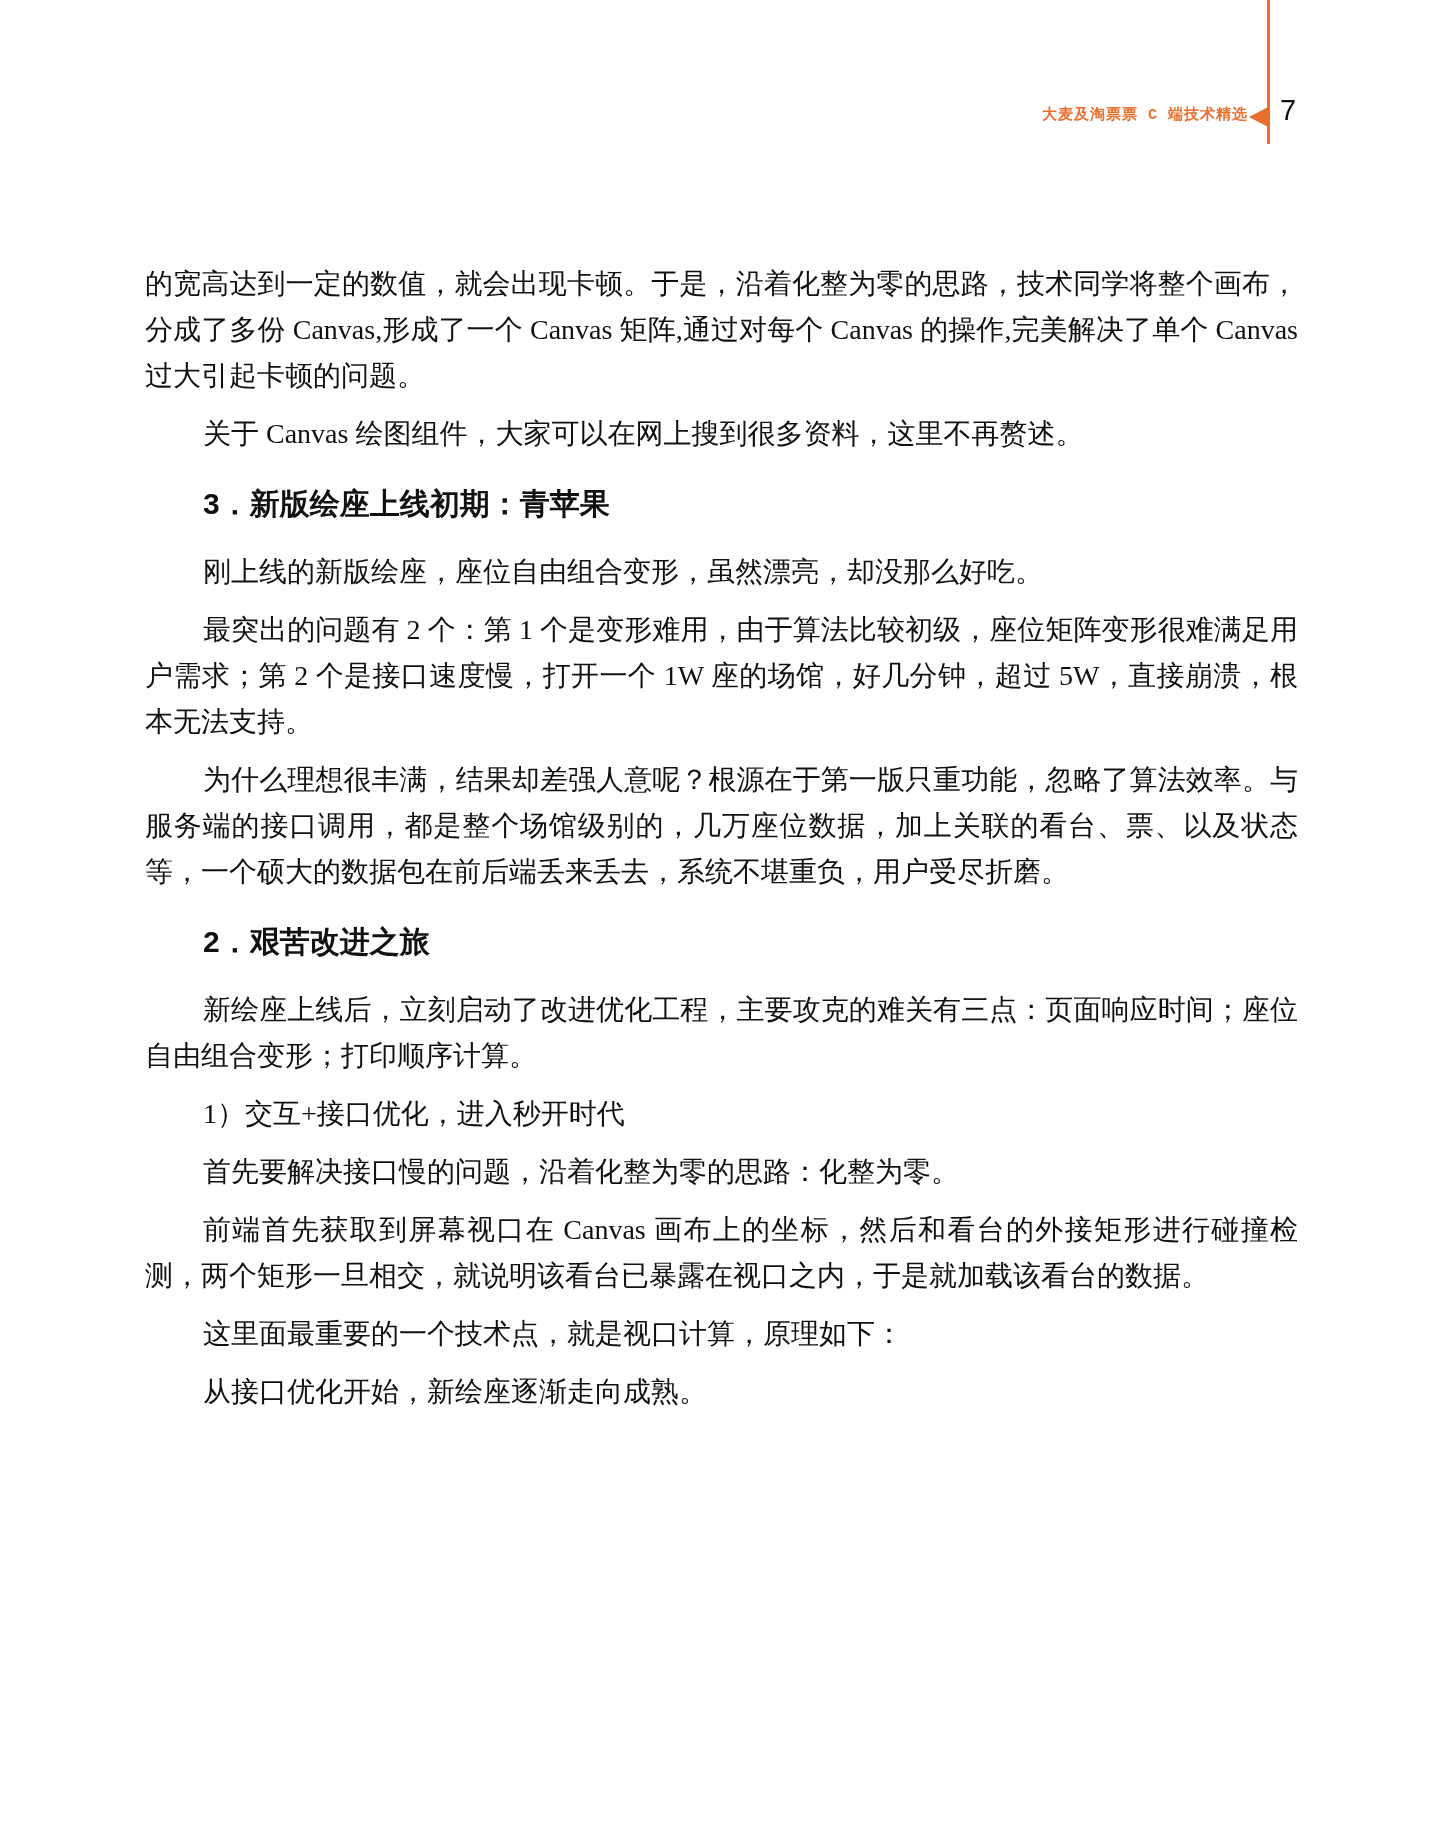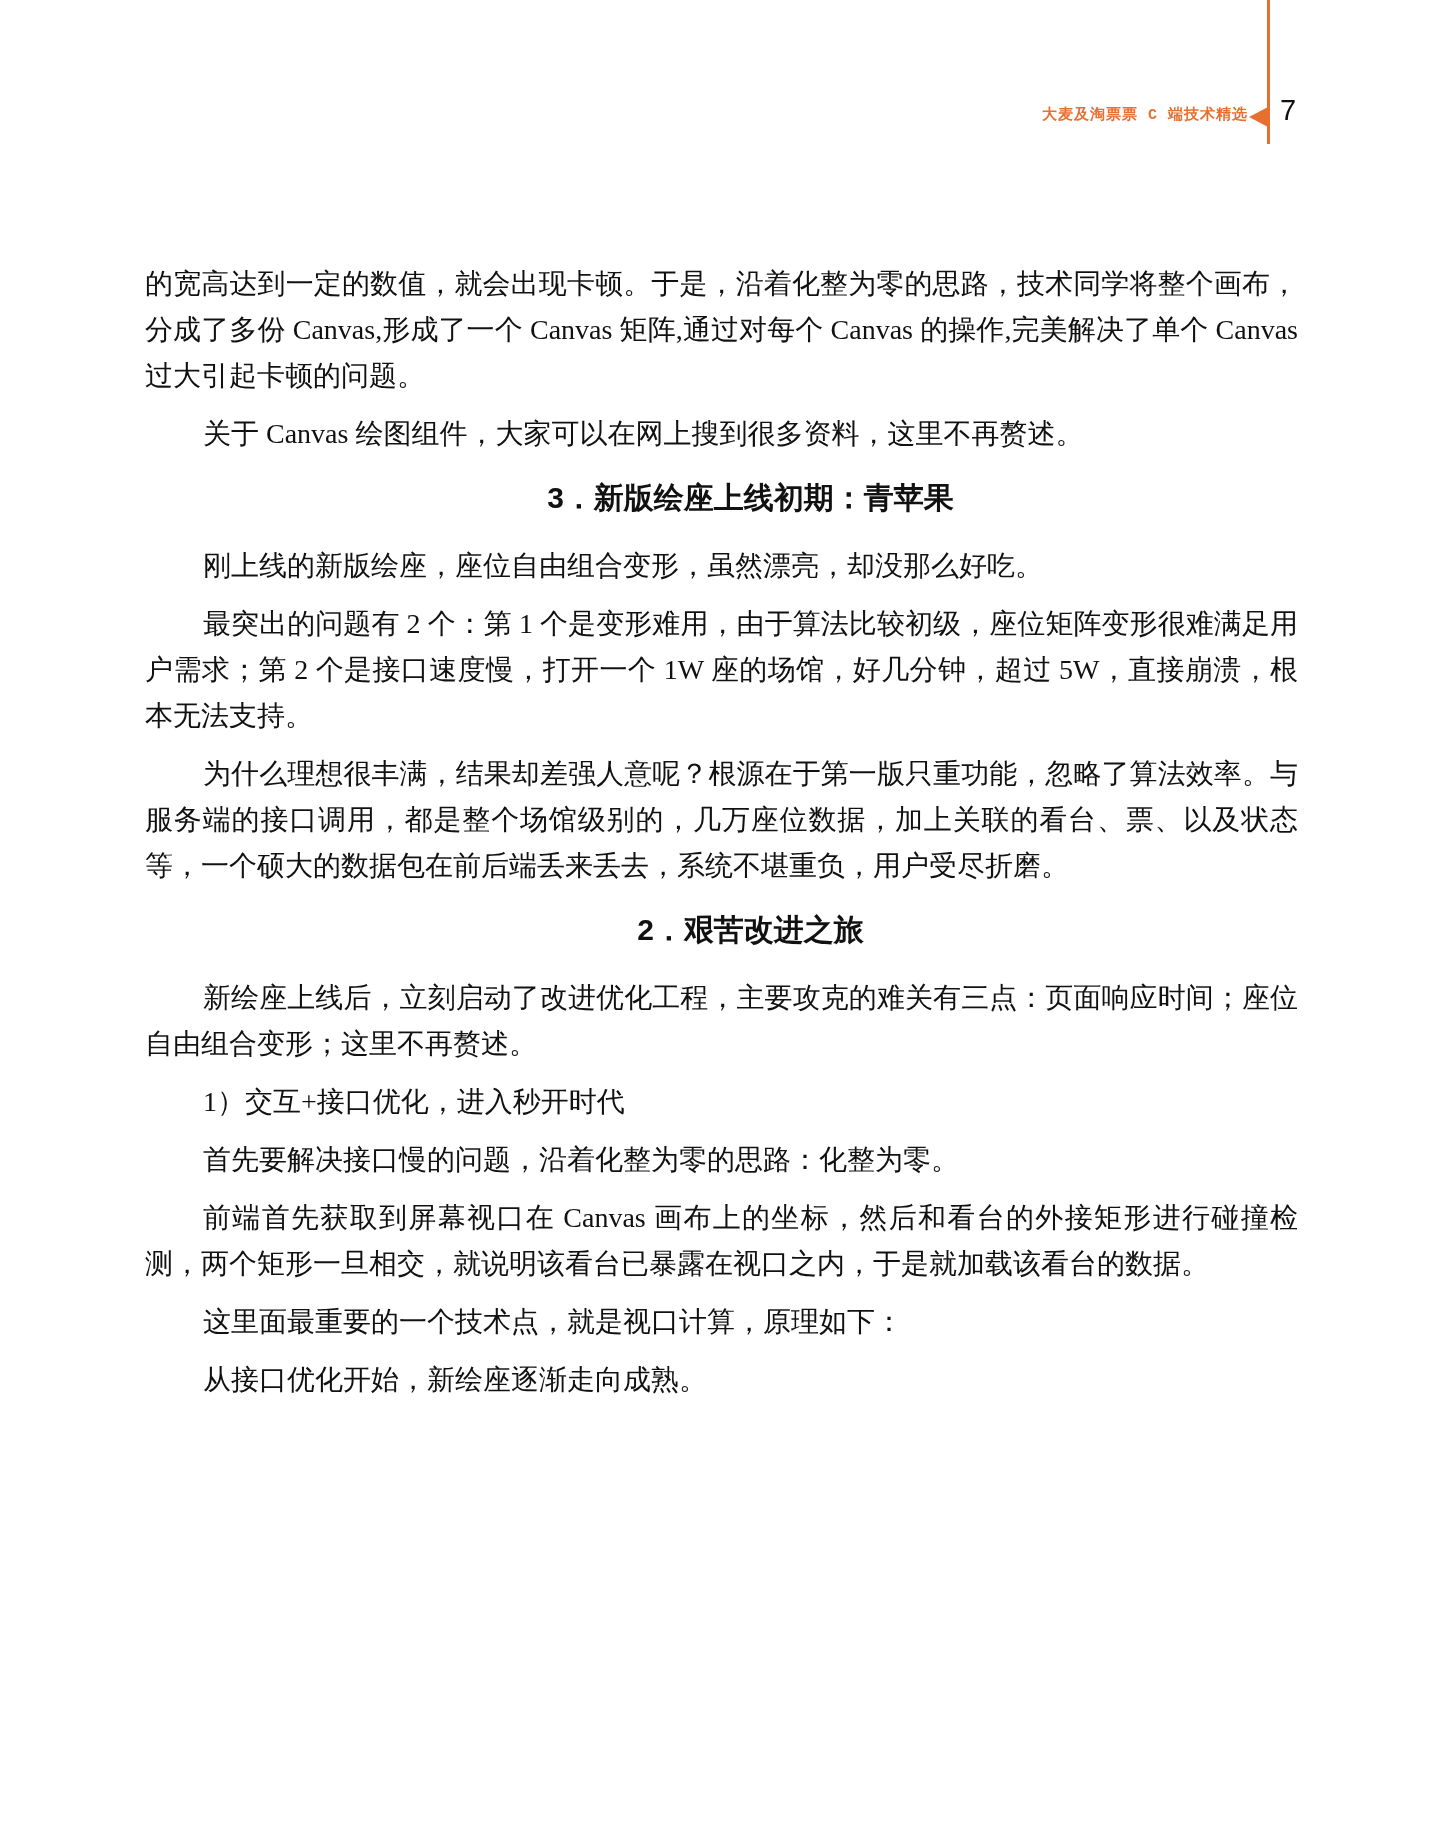--- a/index.html
+++ b/index.html
@@ -38,39 +38,39 @@
   .text-block p {
     font-size: 28px; line-height: 46px;
     text-align: justify; text-justify: inter-ideograph;
     margin-top: 12px;
     text-indent: 58px;
   }
   .text-block p.continuation { margin-top: 8px; text-indent: 0; }
   .text-block h2 {
     font-family: "Liberation Sans", "DejaVu Sans", sans-serif;
     font-size: 30px; line-height: 42px; font-weight: bold;
-    margin-top: 20px; padding-left: 58px; text-align: center;
+    margin-top: 26px; padding-left: 58px;
   }
   .text-block h2 + p { margin-top: 24px; }
 </style>
 </head>
 <body>
 
 <div class="runhead-rule"></div>
 <div class="runhead-triangle"></div>
 <div class="runhead-title">大麦及淘票票 C 端技术精选</div>
 <div class="runhead-pagenum">7</div>
 
 <div class="text-block">
   <p class="continuation">的宽高达到一定的数值，就会出现卡顿。于是，沿着化整为零的思路，技术同学将整个画布，分成了多份 Canvas,形成了一个 Canvas 矩阵,通过对每个 Canvas 的操作,完美解决了单个 Canvas 过大引起卡顿的问题。</p>
   <p>关于 Canvas 绘图组件，大家可以在网上搜到很多资料，这里不再赘述。</p>
   <h2>3．新版绘座上线初期：青苹果</h2>
   <p>刚上线的新版绘座，座位自由组合变形，虽然漂亮，却没那么好吃。</p>
   <p>最突出的问题有 2 个：第 1 个是变形难用，由于算法比较初级，座位矩阵变形很难满足用户需求；第 2 个是接口速度慢，打开一个 1W 座的场馆，好几分钟，超过 5W，直接崩溃，根本无法支持。</p>
   <p>为什么理想很丰满，结果却差强人意呢？根源在于第一版只重功能，忽略了算法效率。与服务端的接口调用，都是整个场馆级别的，几万座位数据，加上关联的看台、票、以及状态等，一个硕大的数据包在前后端丢来丢去，系统不堪重负，用户受尽折磨。</p>
   <h2>2．艰苦改进之旅</h2>
-  <p>新绘座上线后，立刻启动了改进优化工程，主要攻克的难关有三点：页面响应时间；座位自由组合变形；这里不再赘述。</p>
+  <p>新绘座上线后，立刻启动了改进优化工程，主要攻克的难关有三点：页面响应时间；座位自由组合变形；打印顺序计算。</p>
   <p>1）交互+接口优化，进入秒开时代</p>
   <p>首先要解决接口慢的问题，沿着化整为零的思路：化整为零。</p>
   <p>前端首先获取到屏幕视口在 Canvas 画布上的坐标，然后和看台的外接矩形进行碰撞检测，两个矩形一旦相交，就说明该看台已暴露在视口之内，于是就加载该看台的数据。</p>
   <p>这里面最重要的一个技术点，就是视口计算，原理如下：</p>
   <p>从接口优化开始，新绘座逐渐走向成熟。</p>
 </div>
 
 </body></html>

